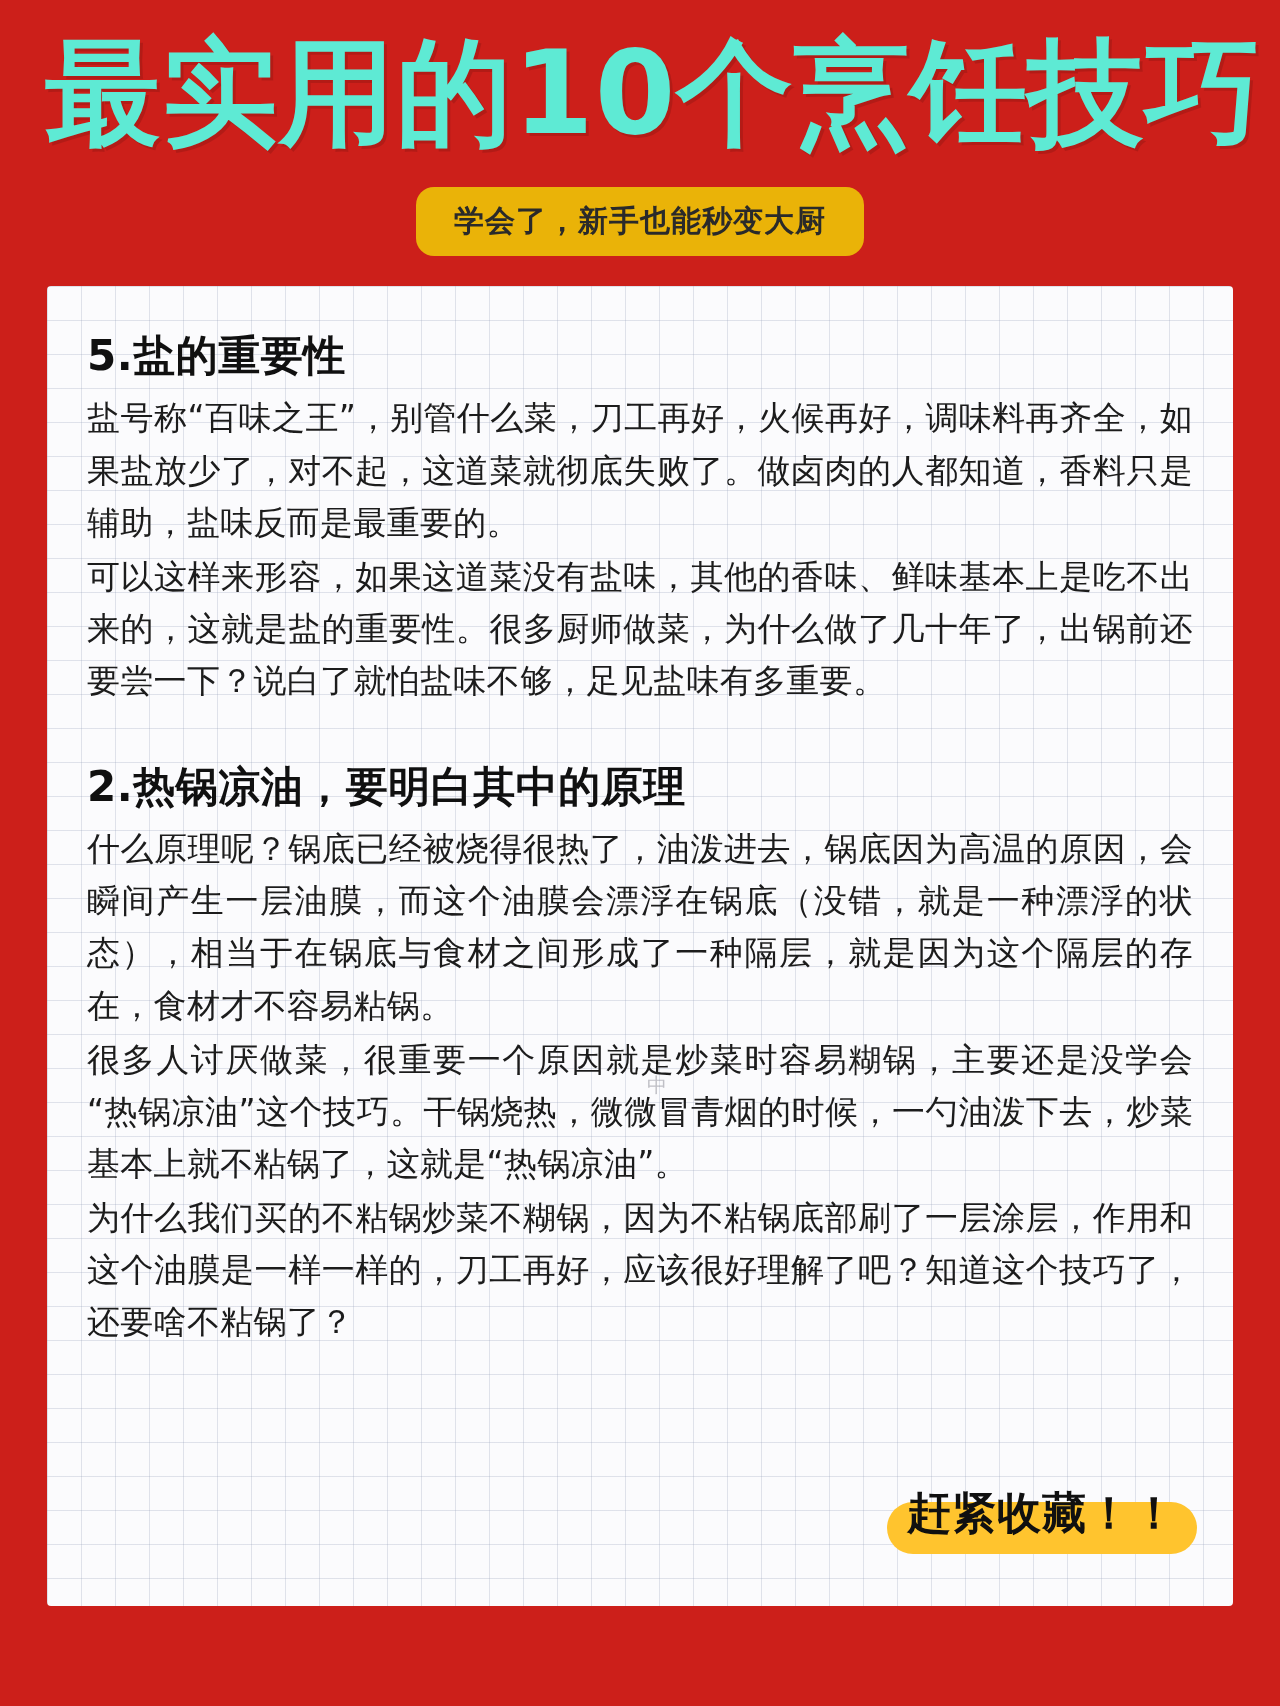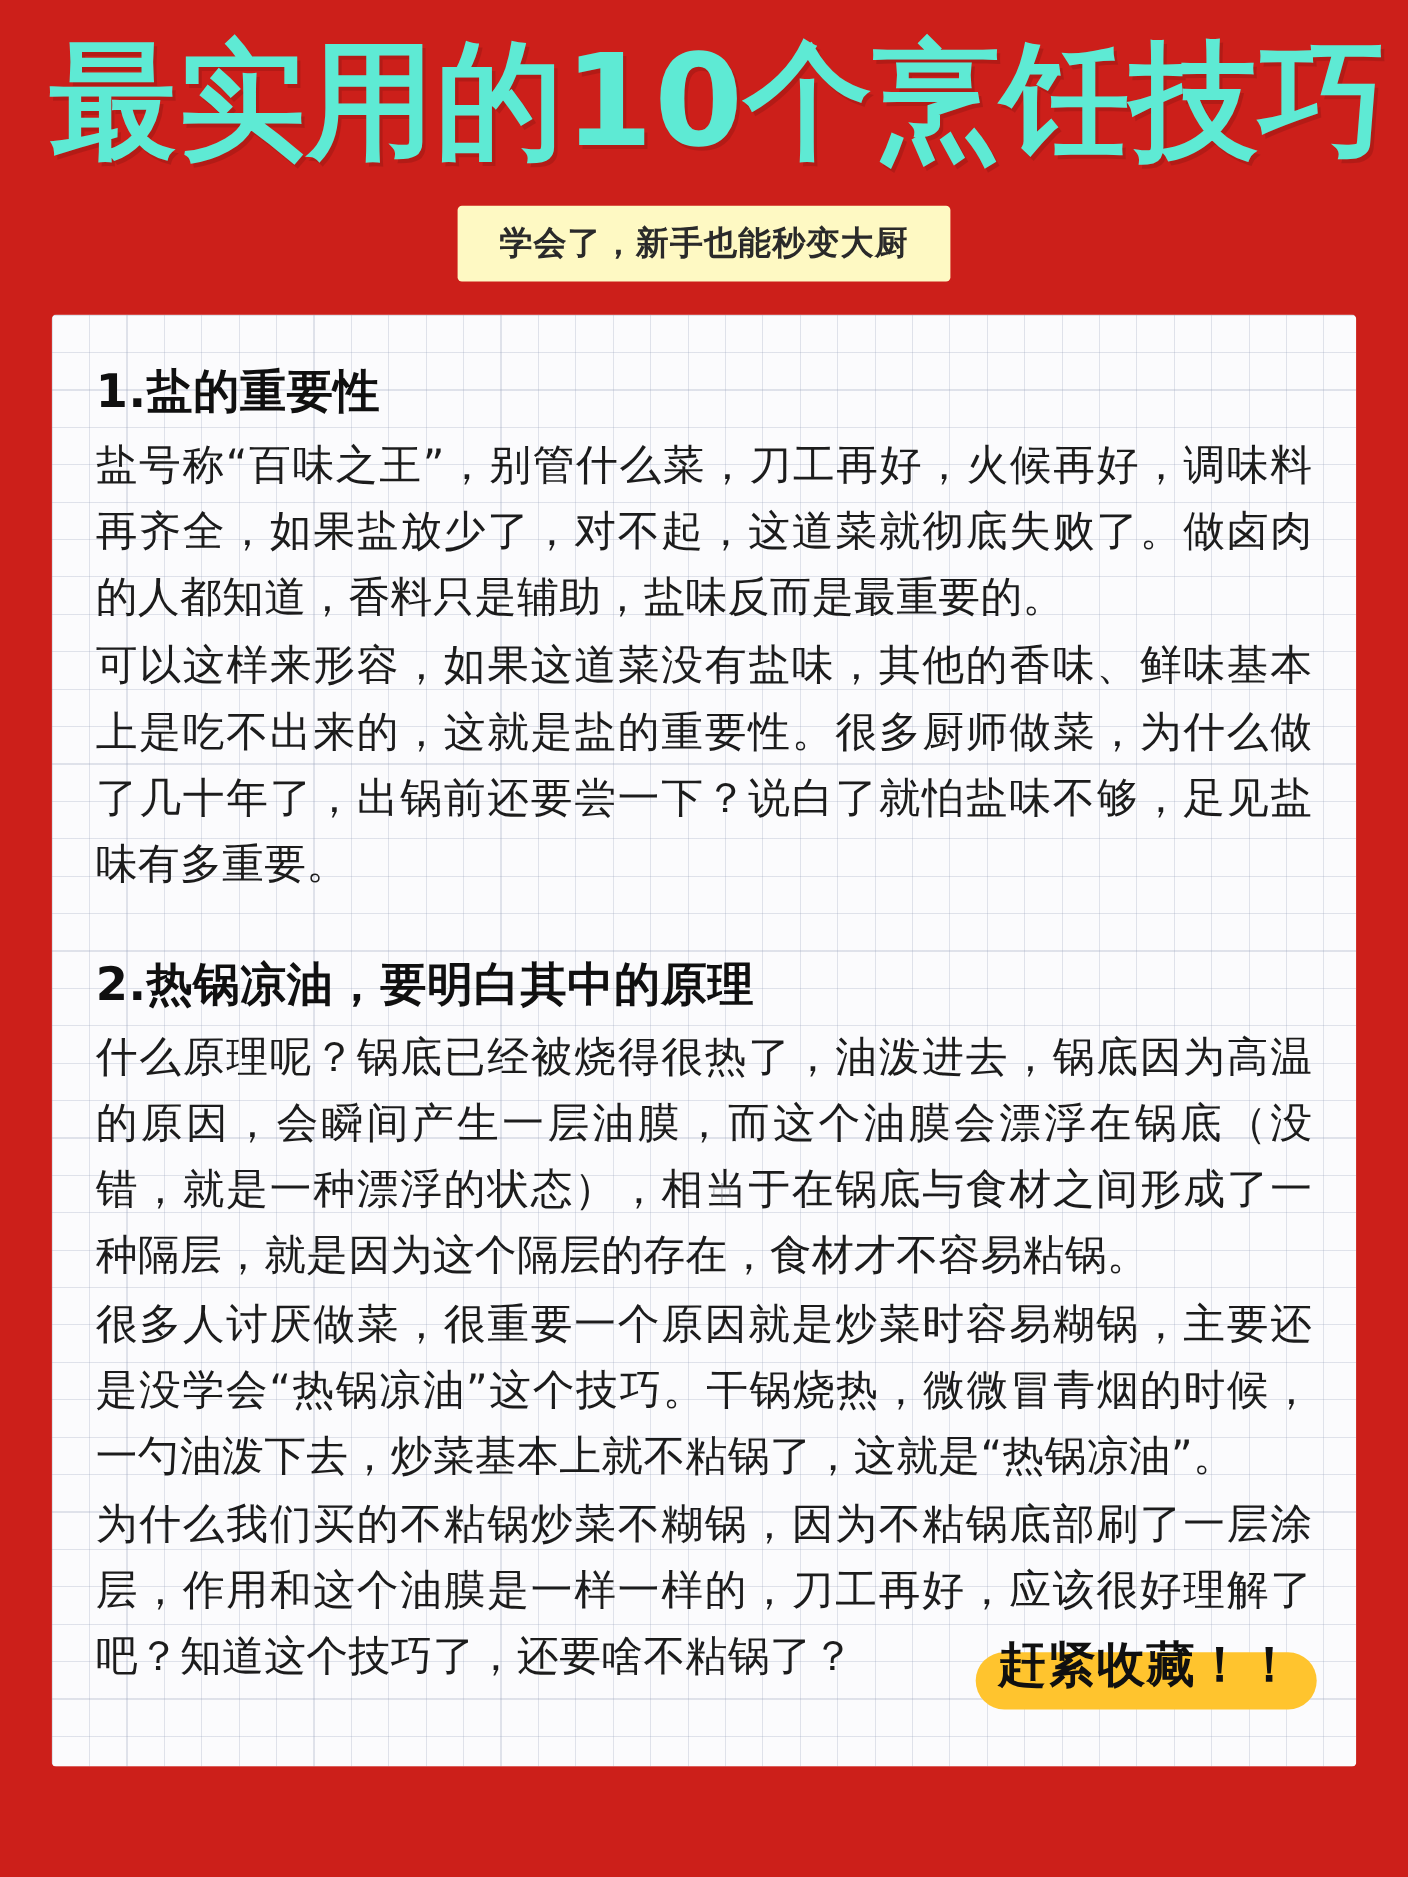--- a/index.html
+++ b/index.html
@@ -35,26 +35,26 @@
     font-family: "DejaVu Sans", "Liberation Sans", sans-serif;
     text-shadow: 3px 3px 0 rgba(0,0,0,0.12);
     white-space: nowrap;
   }
   .subtitle-wrap {
     margin-top: 28px;
     display: flex;
     justify-content: center;
   }
   .subtitle {
-    background: #fef9c3;
+    background: #eab308;
     color: #2a2a2a;
     font-size: 30px;
     font-weight: 700;
     padding: 14px 38px;
-    border-radius: 4px;
+    border-radius: 18px;
     letter-spacing: 1px;
     white-space: nowrap;
     font-family: "DejaVu Sans", "Liberation Sans", sans-serif;
   }
   .card {
     position: relative;
     margin-top: 30px;
     width: 1186px;
     height: 1320px;
     background:
@@ -71,21 +71,21 @@
     font-weight: 900;
     color: #101010;
     margin: 0 0 8px 0;
     letter-spacing: 0.5px;
     font-family: "DejaVu Sans", "Liberation Sans", sans-serif;
   }
   .section + .section {
     margin-top: 52px;
   }
   .para {
-    font-size: 38px;
+    font-size: 33px;
     line-height: 1.58;
     color: #1c1c1c;
     margin: 0;
     text-align: justify;
     letter-spacing: 0.3px;
     font-family: "DejaVu Sans", "Liberation Sans", sans-serif;
   }
   .para + .para {
     margin-top: 2px;
   }
@@ -135,21 +135,21 @@
 
   <div class="title">最实用的10个烹饪技巧</div>
 
   <div class="subtitle-wrap">
     <div class="subtitle">学会了，新手也能秒变大厨</div>
   </div>
 
   <div class="card">
 
     <div class="section">
-      <h2 class="sec-heading">1.盐的重要性</h2>
+      <h2 class="sec-heading">5.盐的重要性</h2>
       <p class="para">盐号称“百味之王”，别管什么菜，刀工再好，火候再好，调味料再齐全，如果盐放少了，对不起，这道菜就彻底失败了。做卤肉的人都知道，香料只是辅助，盐味反而是最重要的。</p>
       <p class="para">可以这样来形容，如果这道菜没有盐味，其他的香味、鲜味基本上是吃不出来的，这就是盐的重要性。很多厨师做菜，为什么做了几十年了，出锅前还要尝一下？说白了就怕盐味不够，足见盐味有多重要。</p>
     </div>
 
     <div class="section">
       <h2 class="sec-heading">2.热锅凉油，要明白其中的原理</h2>
       <p class="para">什么原理呢？锅底已经被烧得很热了，油泼进去，锅底因为高温的原因，会瞬间产生一层油膜，而这个油膜会漂浮在锅底（没错，就是一种漂浮的状态），相当于在锅底与食材之间形成了一种隔层，就是因为这个隔层的存在，食材才不容易粘锅。</p>
       <p class="para">很多人讨厌做菜，很重要一个原因就是炒菜时容易糊锅，主要还是没学会“热锅凉油”这个技巧。干锅烧热，微微冒青烟的时候，一勺油泼下去，炒菜基本上就不粘锅了，这就是“热锅凉油”。</p>
       <p class="para">为什么我们买的不粘锅炒菜不糊锅，因为不粘锅底部刷了一层涂层，作用和这个油膜是一样一样的，刀工再好，应该很好理解了吧？知道这个技巧了，还要啥不粘锅了？</p>
     </div>

